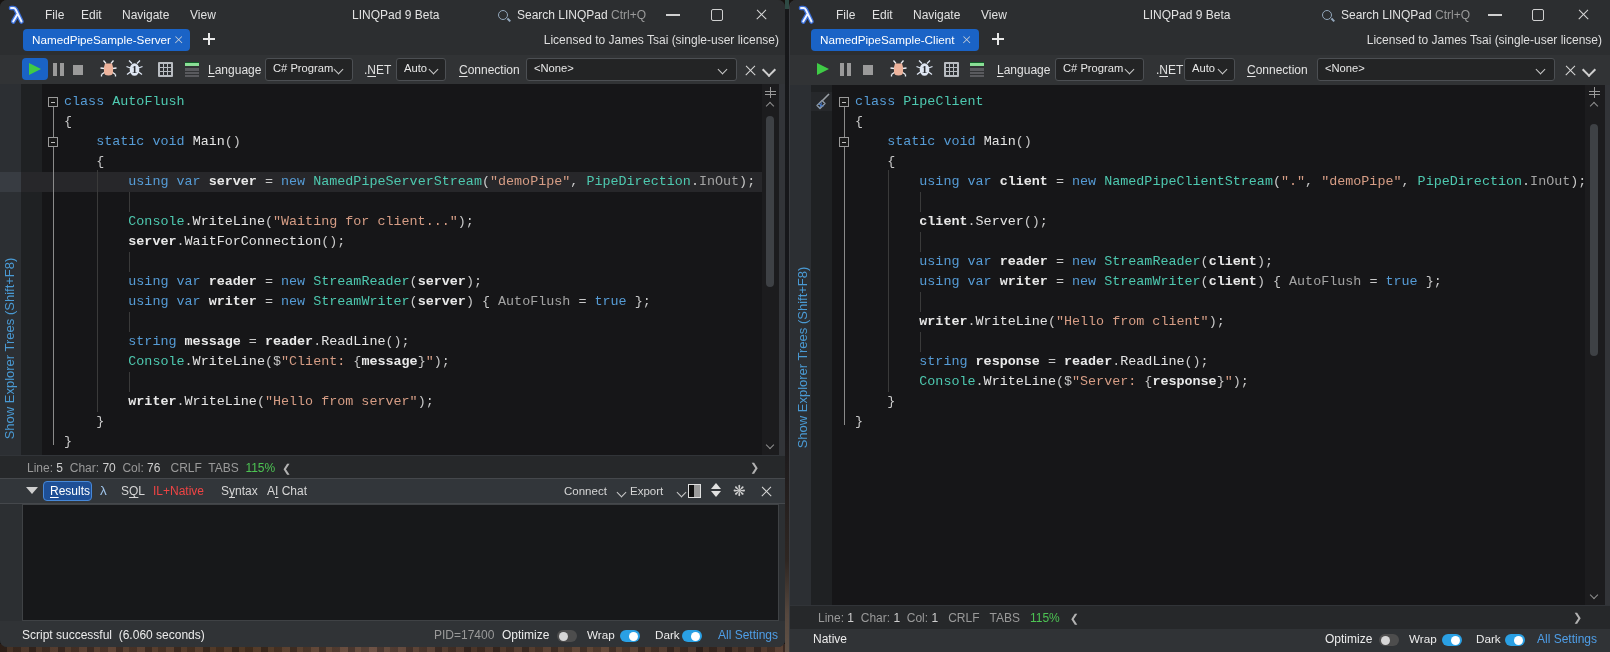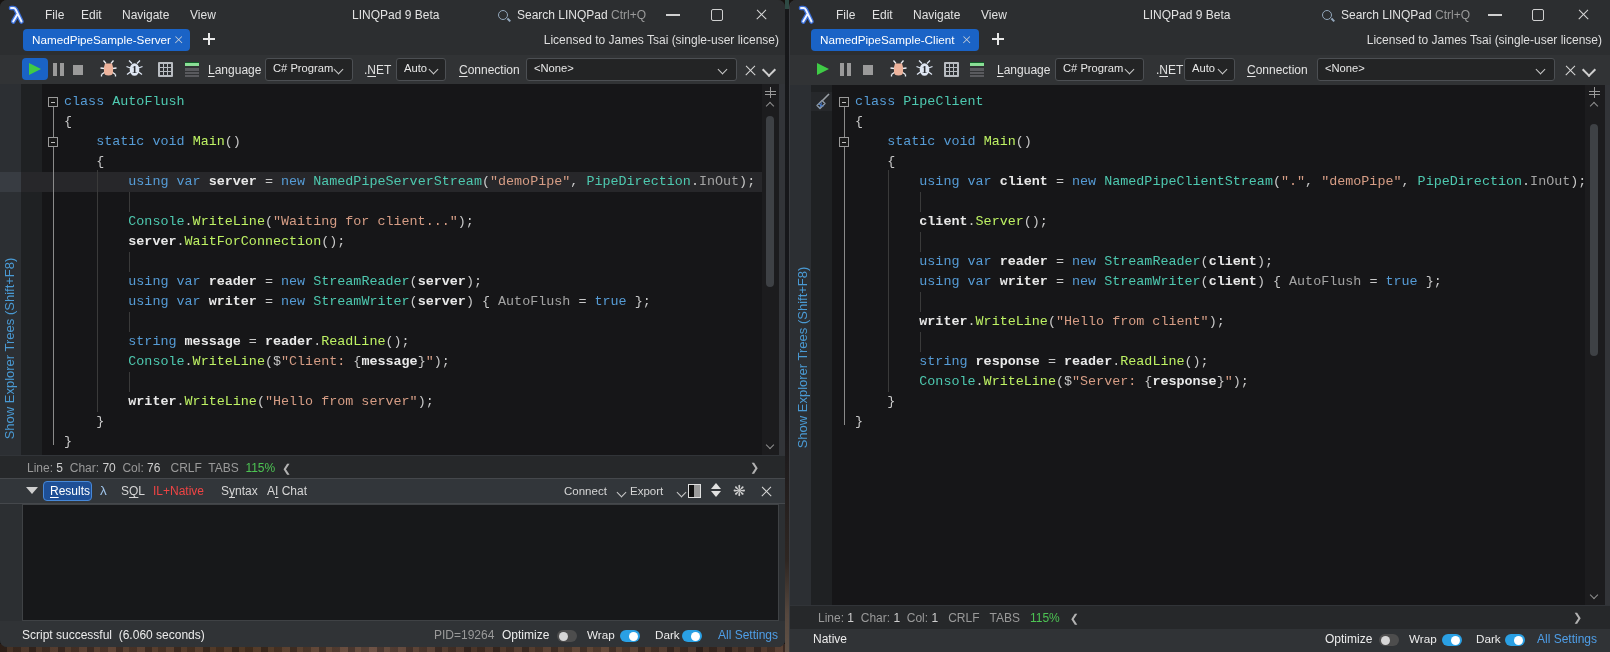--- a/index.html
+++ b/index.html
@@ -3,21 +3,21 @@
 <style>
   html,body{margin:0;padding:0;background:#171310;width:1610px;height:652px;overflow:hidden}
   *{box-sizing:border-box}
   .abs{position:absolute}
   body{font-family:"Liberation Sans",sans-serif;-webkit-font-smoothing:antialiased}
   .win{position:absolute;top:0;background:#2c2e30;overflow:hidden}
   .ui{font-size:12px;color:#e2e2e2;white-space:nowrap}
   .gray{color:#9a9a9a}
   .code{font-family:"Liberation Mono",monospace;font-size:13.4px;line-height:20px;white-space:pre;margin:0;color:#c9c9c9}
   .k{color:#569cd6}.t{color:#4ec9b0}.s{color:#d69d85}.v{color:#e9e9e9;font-weight:bold}
-  .m{color:#bef264}.i{color:#a3a3a3}
+  .m{color:#e5e5e5}.i{color:#a3a3a3}
   .tog{position:absolute;width:20px;height:12px;border-radius:6px}
   .tog .kn{position:absolute;top:1.5px;width:9px;height:9px;border-radius:50%}
   .tog.on{background:#2aa0e4}.tog.on .kn{right:2px;background:#fff}
   .tog.off{background:#4d4d4d}.tog.off .kn{left:2px;background:#d6d6d6}
   .obox{position:absolute;width:10px;height:10px;border:1px solid #9a9a9a;background:#191919}
   .obox:after{content:"";position:absolute;left:2px;right:2px;top:4px;height:1px;background:#c0c0c0}
   .vline{position:absolute;width:1px;background:#8a8a8a}
   .guide{position:absolute;width:1px;background:#3a3a3a}
   .ddown{position:absolute;height:23px;border:1px solid #4c4f53;border-radius:3px;background:#232425;color:#e8e8e8;font-size:11.2px}
   .ddown .lbl{position:absolute;left:7px;top:3px}
@@ -208,21 +208,21 @@
     <div style="width:0;height:0;border-left:5px solid transparent;border-right:5px solid transparent;border-top:6px solid #e0e0e0;margin-top:2px"></div>
   </div>
   <div class="abs" style="left:733px;top:482px;color:#cfcfcf;font-size:15px">❋</div>
   <div class="abs xico" style="left:760px;top:485px"></div>
 
   <div class="abs" style="left:0;top:504px;width:785px;height:117px;background:#2c2f32"></div>
   <div class="abs" style="left:22px;top:504px;width:757px;height:117px;background:#17181a;border:1px solid #3f4245"></div>
 
   <div class="abs" style="left:0;top:621px;width:785px;height:27px;background:#303336"></div>
   <div class="abs ui" style="left:22px;top:628px;color:#ececec">Script successful&nbsp;&nbsp;(6.060 seconds)</div>
-  <div class="abs ui gray" style="left:434px;top:628px">PID=19264</div>
+  <div class="abs ui gray" style="left:434px;top:628px">PID=17400</div>
   <div class="abs ui" style="left:502px;top:628px;color:#ececec">Optimize</div>
   <div class="tog off" style="left:557px;top:630px">
       <span class="kn"></span>
     </div>
   <div class="abs ui" style="left:587px;top:628px;color:#ececec;font-size:11.7px">Wrap</div>
   <div class="tog on" style="left:620px;top:630px">
       <span class="kn"></span>
     </div>
   <div class="abs ui" style="left:655px;top:628px;color:#ececec;font-size:11.7px">Dark</div>
   <div class="tog on" style="left:682px;top:630px">

